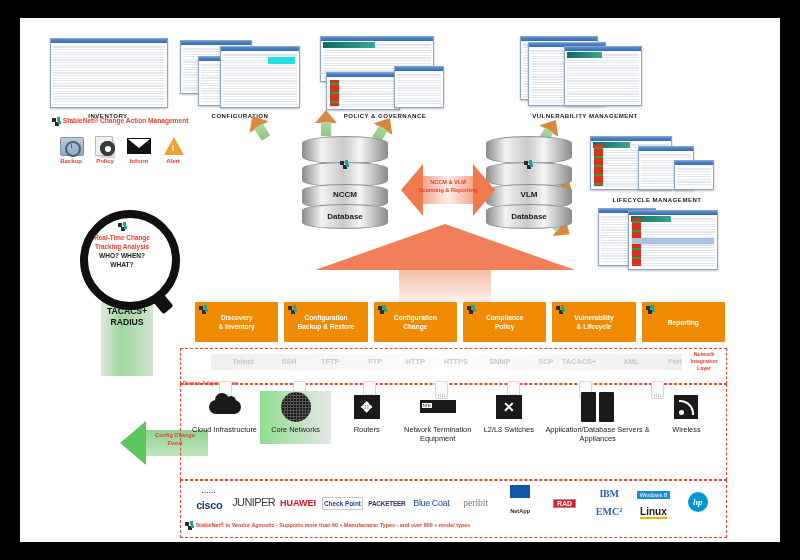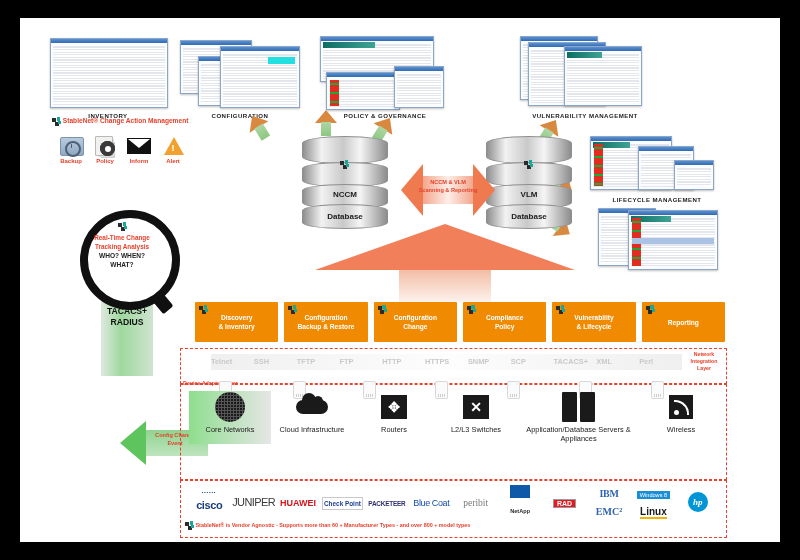--- a/index.html
+++ b/index.html
@@ -98,21 +98,21 @@
   #modules{left:175px;top:284px;width:530px;display:flex;gap:6px;}
   .mod{width:84px;height:40px;background:#f08a00;position:relative;border-radius:1px;}
   .mod .lg{position:absolute;left:4px;top:3px;}
   .mod .t{position:absolute;left:0;right:0;top:11px;text-align:center;font-size:6.6px;font-weight:bold;color:#fff;line-height:9px;}
 
   
   #nil{left:160px;top:330px;width:545px;height:34px;border:1px dashed #e8412c;}
   #nil .bar{position:absolute;left:30px;top:5px;right:44px;height:16px;
     background:linear-gradient(90deg,#efefef,#fdfdfd 50%,#efefef);}
   #nil .ps{position:absolute;left:30px;top:5px;right:44px;height:16px;display:flex;}
-  #nil .ps span{flex:1;text-align:left;font-size:7.4px;color:#c9c9c9;font-weight:bold;line-height:16px;}
+  #nil .ps span{flex:1;text-align:right;font-size:7.4px;color:#c9c9c9;font-weight:bold;line-height:16px;}
   #nil .nilcap{position:absolute;right:1px;top:2px;width:42px;text-align:center;font-size:5.2px;font-weight:bold;color:#e8412c;line-height:7px;}
 
   
   #dal-cap{left:163px;top:362px;font-size:5.4px;font-weight:bold;color:#e8412c;}
   #dal{left:160px;top:366px;width:545px;height:94px;border:1px dashed #e8412c;}
   .adapter{position:absolute;top:-4px;width:11px;height:16px;background:#fbfbfb;border:1px solid #d8d8d8;border-radius:2px;}
   .adapter:after{content:"";position:absolute;left:1.5px;bottom:1px;right:1.5px;height:3px;background:repeating-linear-gradient(90deg,#cfcfcf 0 1px,transparent 1px 2px);}
 
   #devices{position:absolute;left:8px;top:6px;right:4px;display:flex;}
   .dev{flex:1;text-align:center;position:relative;}
@@ -503,39 +503,45 @@
   <div class="abs" id="dal">
     <div class="adapter" style="left:38px;"></div>
     <div class="adapter" style="left:112px;"></div>
     <div class="adapter" style="left:182px;"></div>
     <div class="adapter" style="left:254px;"></div>
     <div class="adapter" style="left:326px;"></div>
     <div class="adapter" style="left:398px;"></div>
     <div class="adapter" style="left:470px;"></div>
 
     <div id="devices">
+      <div class="dev">
+        <div class="g">
+            <span class="d-cloud"></span>
+          </div>
+        <div class="n">Cloud Infrastructure</div>
+      </div>
       <div class="dev core">
         <div class="g">
             <span class="d-globe"></span>
           </div>
         <div class="n">Core Networks</div>
-      </div>
-      <div class="dev">
-        <div class="g">
-            <span class="d-cloud"></span>
-          </div>
-        <div class="n">Cloud Infrastructure</div>
       </div>
       <div class="dev">
         <div class="g">
             <span class="d-box">
               <span class="x">✥</span>
             </span>
           </div>
         <div class="n">Routers</div>
+      </div>
+      <div class="dev">
+        <div class="g">
+            <span class="d-nte"></span>
+          </div>
+        <div class="n">Network Termination Equipment</div>
       </div>
       <div class="dev">
         <div class="g">
             <span class="d-box">
               <span class="x">✕</span>
             </span>
           </div>
         <div class="n">L2/L3 Switches</div>
       </div>
       <div class="dev" style="flex:1.5;">

